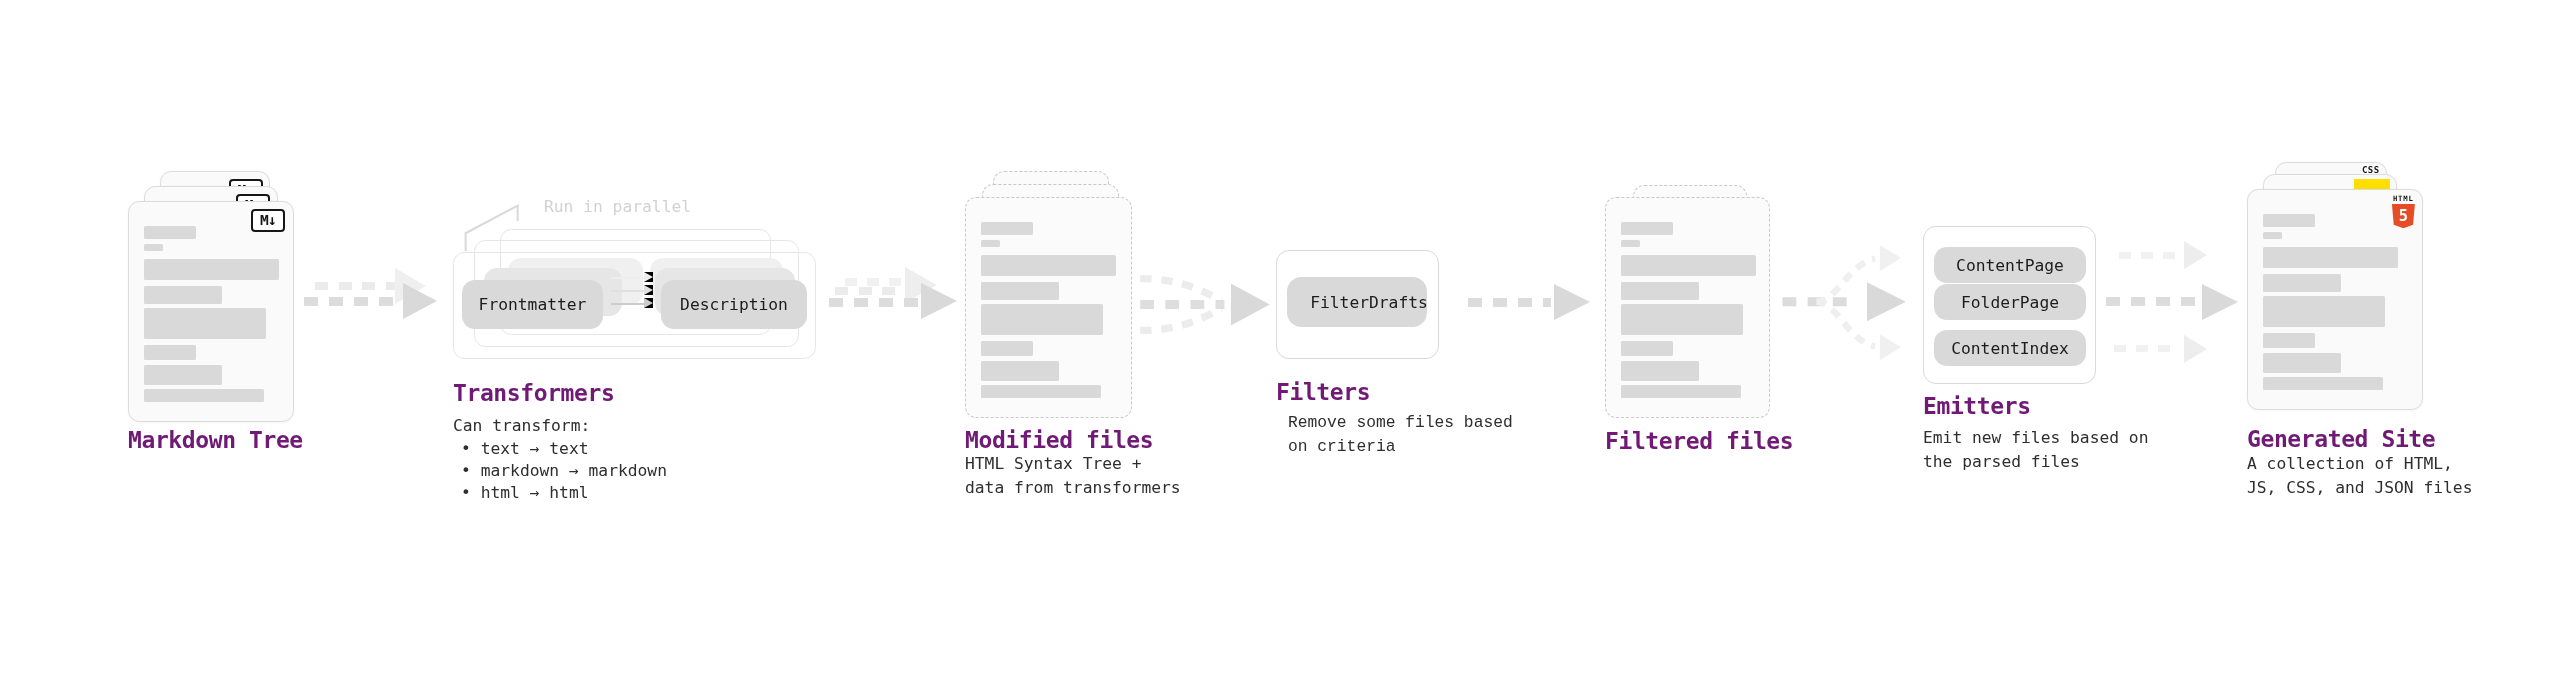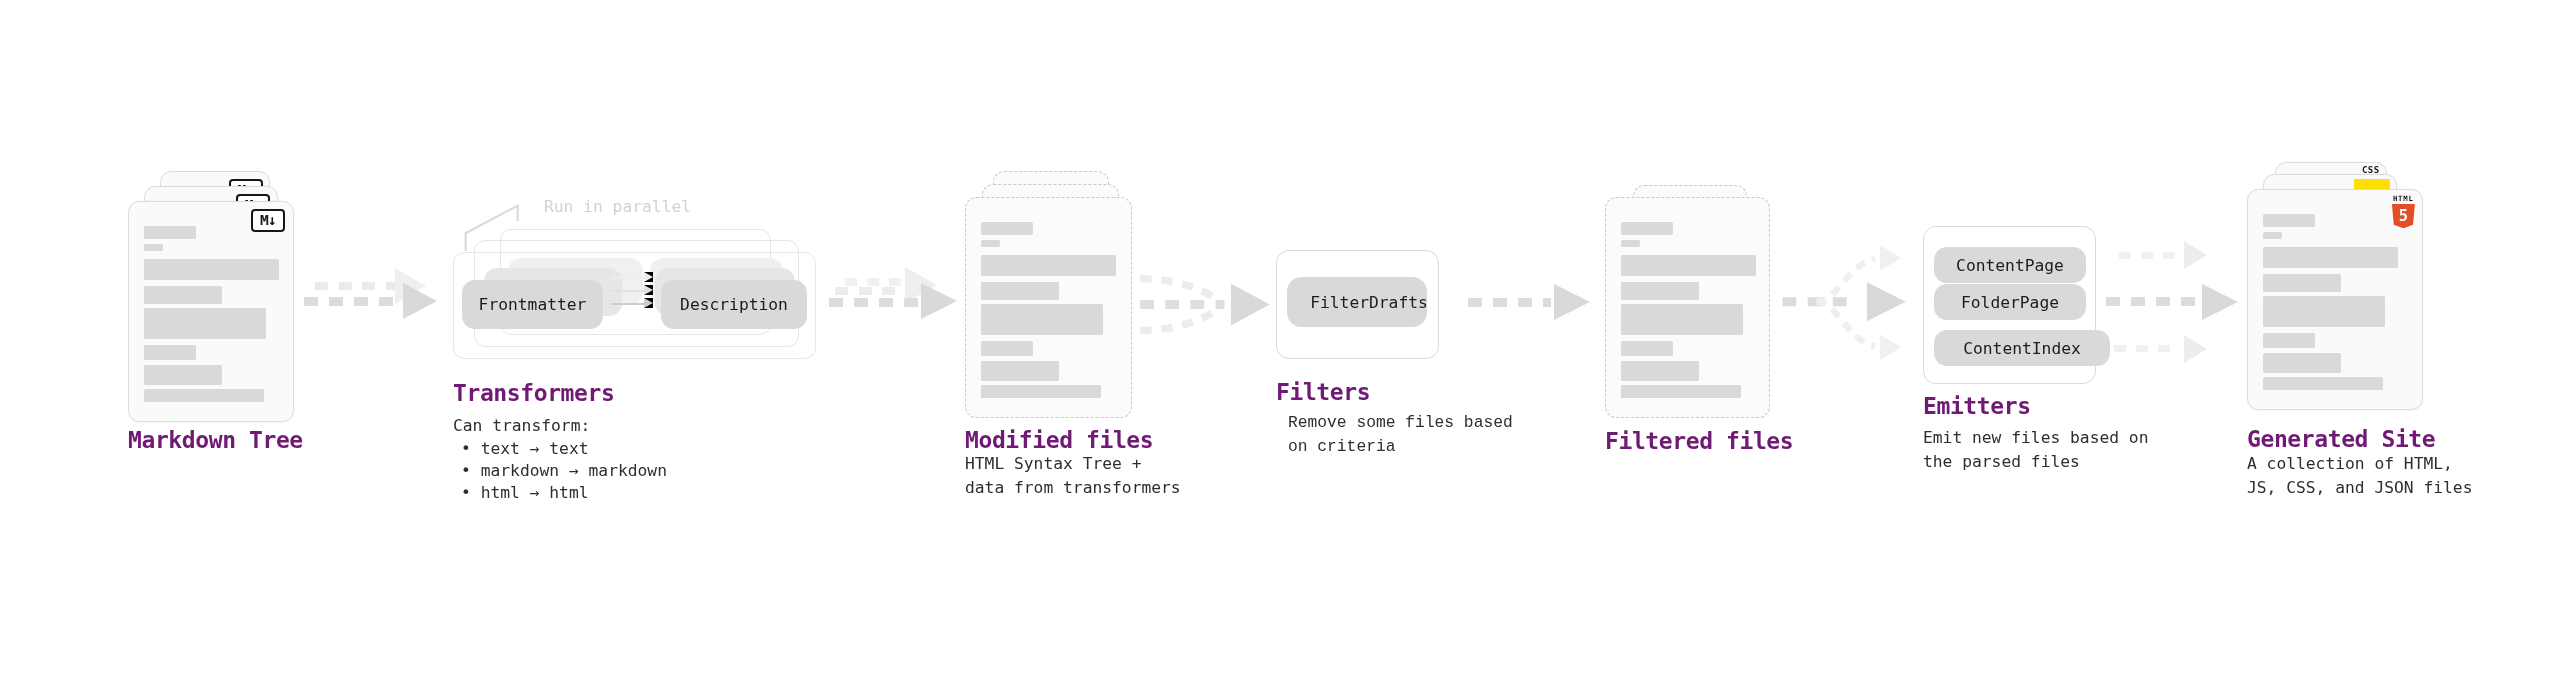--- a/index.html
+++ b/index.html
@@ -197,21 +197,21 @@
     <path d="M50 76 C75 76, 88 124, 122 131" stroke="#efefef" stroke-width="8" stroke-dasharray="12 10" fill="none"></path>
     <polygon points="112,52 160,76 112,100" fill="#d9d9d9"></polygon>
     <polygon points="128,6 154,22 128,38" fill="#f0f0f0"></polygon>
     <polygon points="128,116 154,132 128,148" fill="#f0f0f0"></polygon>
   </svg>
 
   <div>
     <div class="card" style="left:1923px; top:226px; width:173px; height:158px;"></div>
     <div class="pill" style="left:1934px; top:237px; width:152px; height:36px;margin-top:10px;">ContentPage</div>
     <div class="pill" style="left:1934px; top:284px; width:152px; height:36px;">FolderPage</div>
-    <div class="pill" style="left:1934px; top:330px; width:176px; height:36px;">ContentIndex</div>
+    <div class="pill" style="left:1934px; top:330px; width:152px; height:36px;">ContentIndex</div>
     <div class="node-label" style="left:1923px; top:393px;">Emitters</div>
     <div class="node-desc" style="left:1923px; top:426px;">
       <div>Emit new files based on</div>
       <div>the parsed files</div>
     </div>
   </div>
 
   <div>
     <div class="dashes dash-light" style="left:2119px; top:252px; width:62px; height:7.3px;"></div>
     <div class="tri" style="left:2184px; top:241px; border-width:14px 0 14px 23px; border-color:transparent transparent transparent #ededed;"></div>

